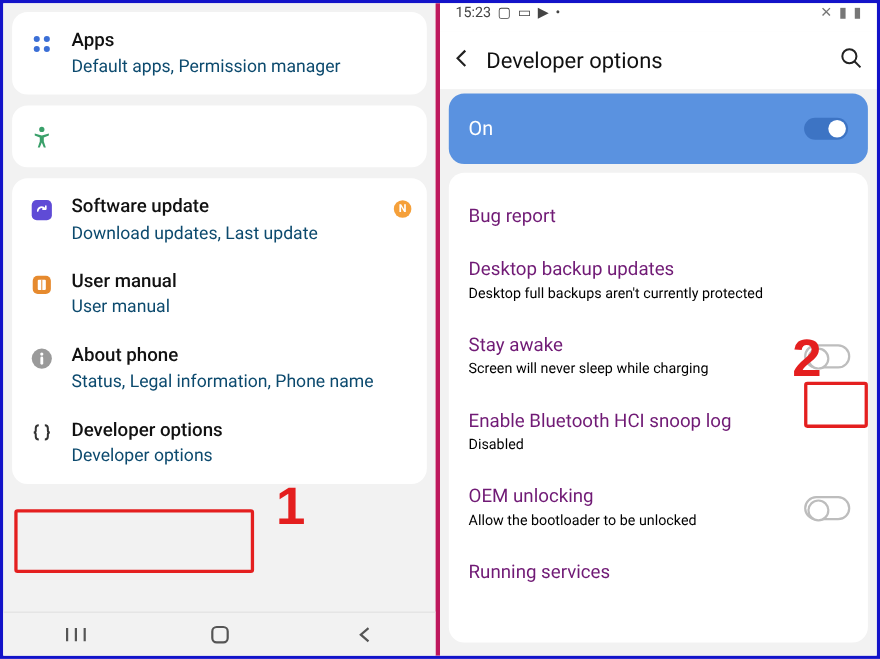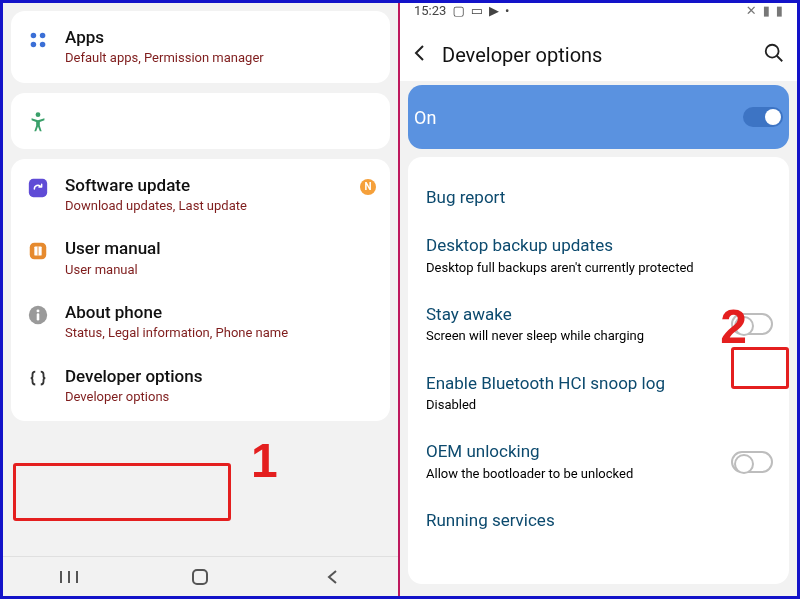--- a/index.html
+++ b/index.html
@@ -7,68 +7,68 @@
 
 .stage {
   width: 800px; height: 599px; position: relative;
   border: 3px solid #1313c9; background: #fff;
   display: flex;
 }
 .pane {
   height: 100%; position: relative; background: #f2f2f2;
   overflow: hidden;
 }
-.pane-left { width: 397px; border-right: 2px solid #be185d; }
+.pane-left { width: 397px; border-right: 4px solid #be185d; }
 .pane-right { flex: 1; }
 
 
 .group {
   background: #fff; border-radius: 14px; margin: 8px 8px 10px 8px;
   padding: 4px 0;
 }
 .row {
   display: flex; align-items: flex-start;
   padding: 12px 14px 12px 14px; gap: 14px;
   position: relative;
 }
 .row .icon { width: 26px; display:flex; justify-content:center; padding-top:2px; color:#555; }
 .row .txt { flex:1; min-width:0; }
 .title { font-size: 17px; color:#111; font-weight: 500; line-height:1.2; }
-.sub   { font-size: 13px; color:#7f1d1d; margin-top:3px; line-height:1.25; }
+.sub   { font-size: 16px; color:#0c4a6e; margin-top:3px; line-height:1.25; }
 .trail { padding-top:4px; }
 
 
 .statusbar {
   background:#fff; height:26px; display:flex; align-items:flex-start;
   padding:0 14px; font-size:13px; color:#444; justify-content:space-between;
 }
 .statusbar .icons { display:flex; gap:6px; color:#777; }
 .appbar {
   background:#fff; height:52px; display:flex; align-items:center;
   padding:0 12px 0 10px; gap:12px;
 }
 .appbar .title { font-size:20px; font-weight:400; }
 .appbar .search { margin-left:auto; }
 
 .hero {
   background:#5a92e0; color:#fff; border-radius:14px; margin:4px 8px 10px 8px;
-  height:64px; display:flex; align-items:center; padding:0 6px;
+  height:64px; display:flex; align-items:center; padding:0 18px;
   font-size:18px;
 }
 .switch {
   width:40px; height:20px; border-radius:20px; background:#3d74c4;
   position:relative; margin-left:auto;
 }
 .switch .knob { position:absolute; right:2px; top:2px; width:16px; height:16px; border-radius:50%; background:#fff; }
 
 .list2 {
   background:#fff; border-radius:14px; margin:0 8px; padding:2px 0 40px 0;
 }
 .row2 { padding:14px 18px 14px 18px; position:relative; }
-.row2 .title { font-size:17px; font-weight:400; color:#0c4a6e; }
+.row2 .title { font-size:17px; font-weight:400; color:#701a75; }
 .row2 .sub { font-size:13px; color:#000000; margin-top:4px; }
 .toggle-off {
   width:42px; height:22px; border:2px solid #bdbdbd; border-radius:22px;
   position:absolute; right:16px; top:50%; transform:translateY(-50%);
   background:#fff;
 }
 .toggle-off::after {
   content:""; position:absolute; left:1px; top:1px; width:16px; height:16px;
   border-radius:50%; border:2px solid #bdbdbd; background:#fff;
 }

